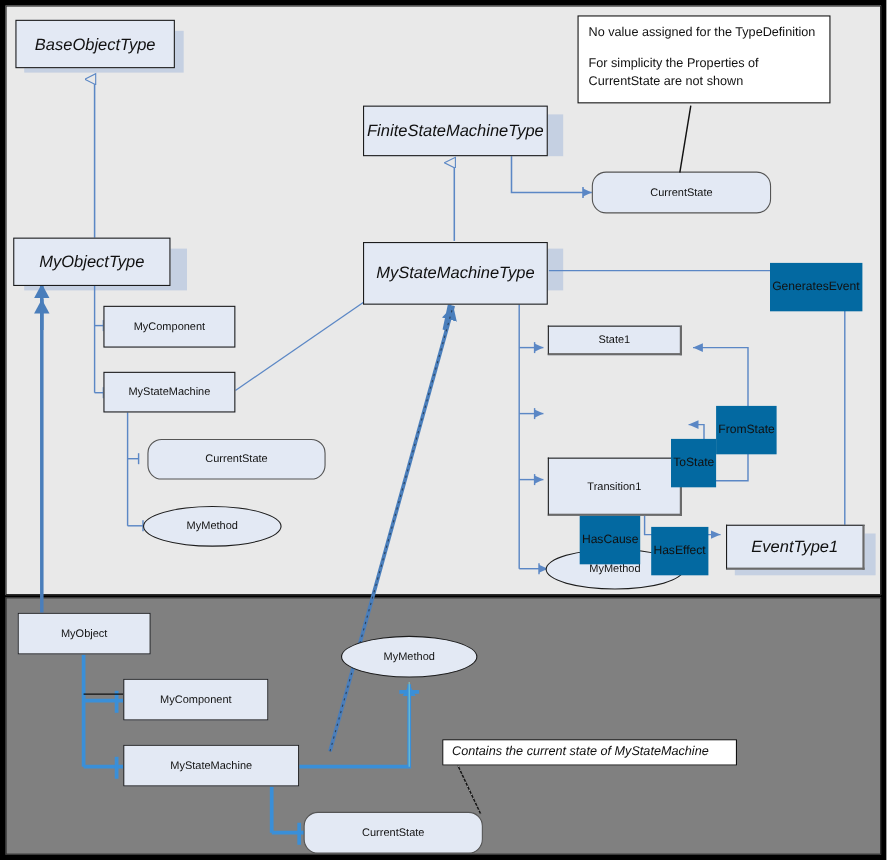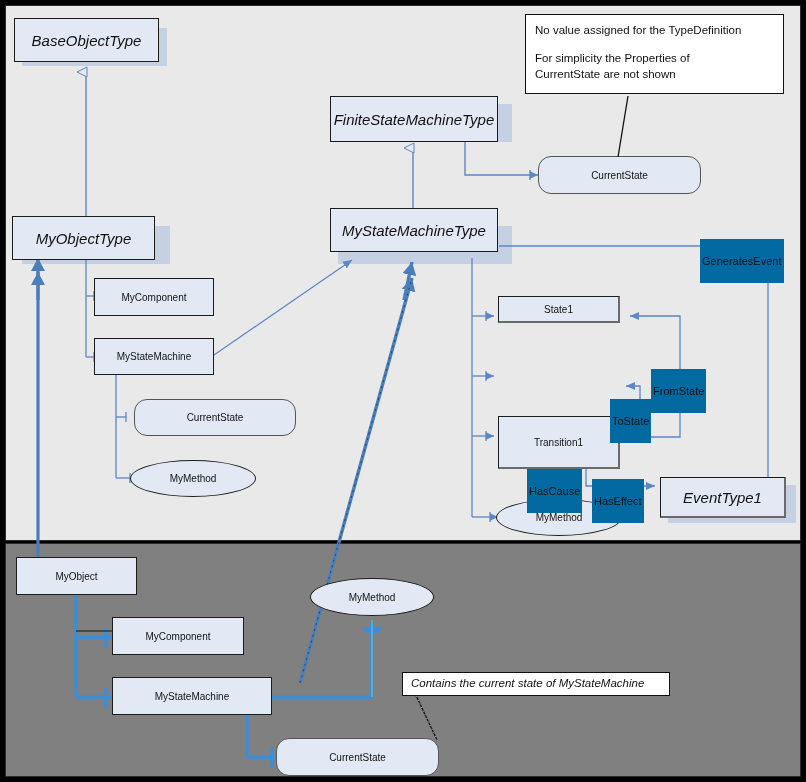--- a/index.html
+++ b/index.html
@@ -202,21 +202,21 @@
   </div>
 
   <div class="node italic" style="left:330px; top:96px; width:168px; height:46px;">
     <span>FiniteStateMachineType</span>
   </div>
 
   <div class="node italic" style="left:12px; top:216px; width:143px; height:44px;align-items:center;">
     <span>MyObjectType</span>
   </div>
 
-  <div class="node italic" style="left:330px; top:208px; width:168px; height:44px;text-align:right;">
+  <div class="node italic" style="left:330px; top:220px; width:168px; height:57px;text-align:right;">
     <span>MyStateMachineType</span>
   </div>
 
   <div class="node rounded" style="left:538px; top:156px; width:163px; height:38px;">
     <span>CurrentState</span>
   </div>
 
   <div class="node" style="left:94px; top:278px; width:120px; height:38px;">
     <span>MyComponent</span>
   </div>
@@ -291,21 +291,21 @@
   </div>
 
   <svg class="layer" id="edges-over">
 
     <path d="M628,96 L618,157" stroke="#111111" stroke-width="1.3" fill="none"></path>
 
     <path d="M413,689 L437,740" stroke="#111111" stroke-width="1.3" fill="none"></path>
     <path d="M413,689 L437,740" stroke="#cccccc" stroke-width="1" fill="none" stroke-dasharray="1,3"></path>
   </svg>
 
-  <div class="note" style="left:525px; top:14px; width:259px; height:80px;">
+  <div class="note" style="left:525px; top:14px; width:230px; height:80px;">
     <p>No value assigned for the TypeDefinition</p>
     <p class="gap">For simplicity the Properties of</p>
     <p>CurrentState are not shown</p>
   </div>
 
   <div class="note one-line" style="left:402px; top:672px; width:268px; height:24px;">
     <p>Contains the current state of MyStateMachine</p>
   </div>
 
 </div>

